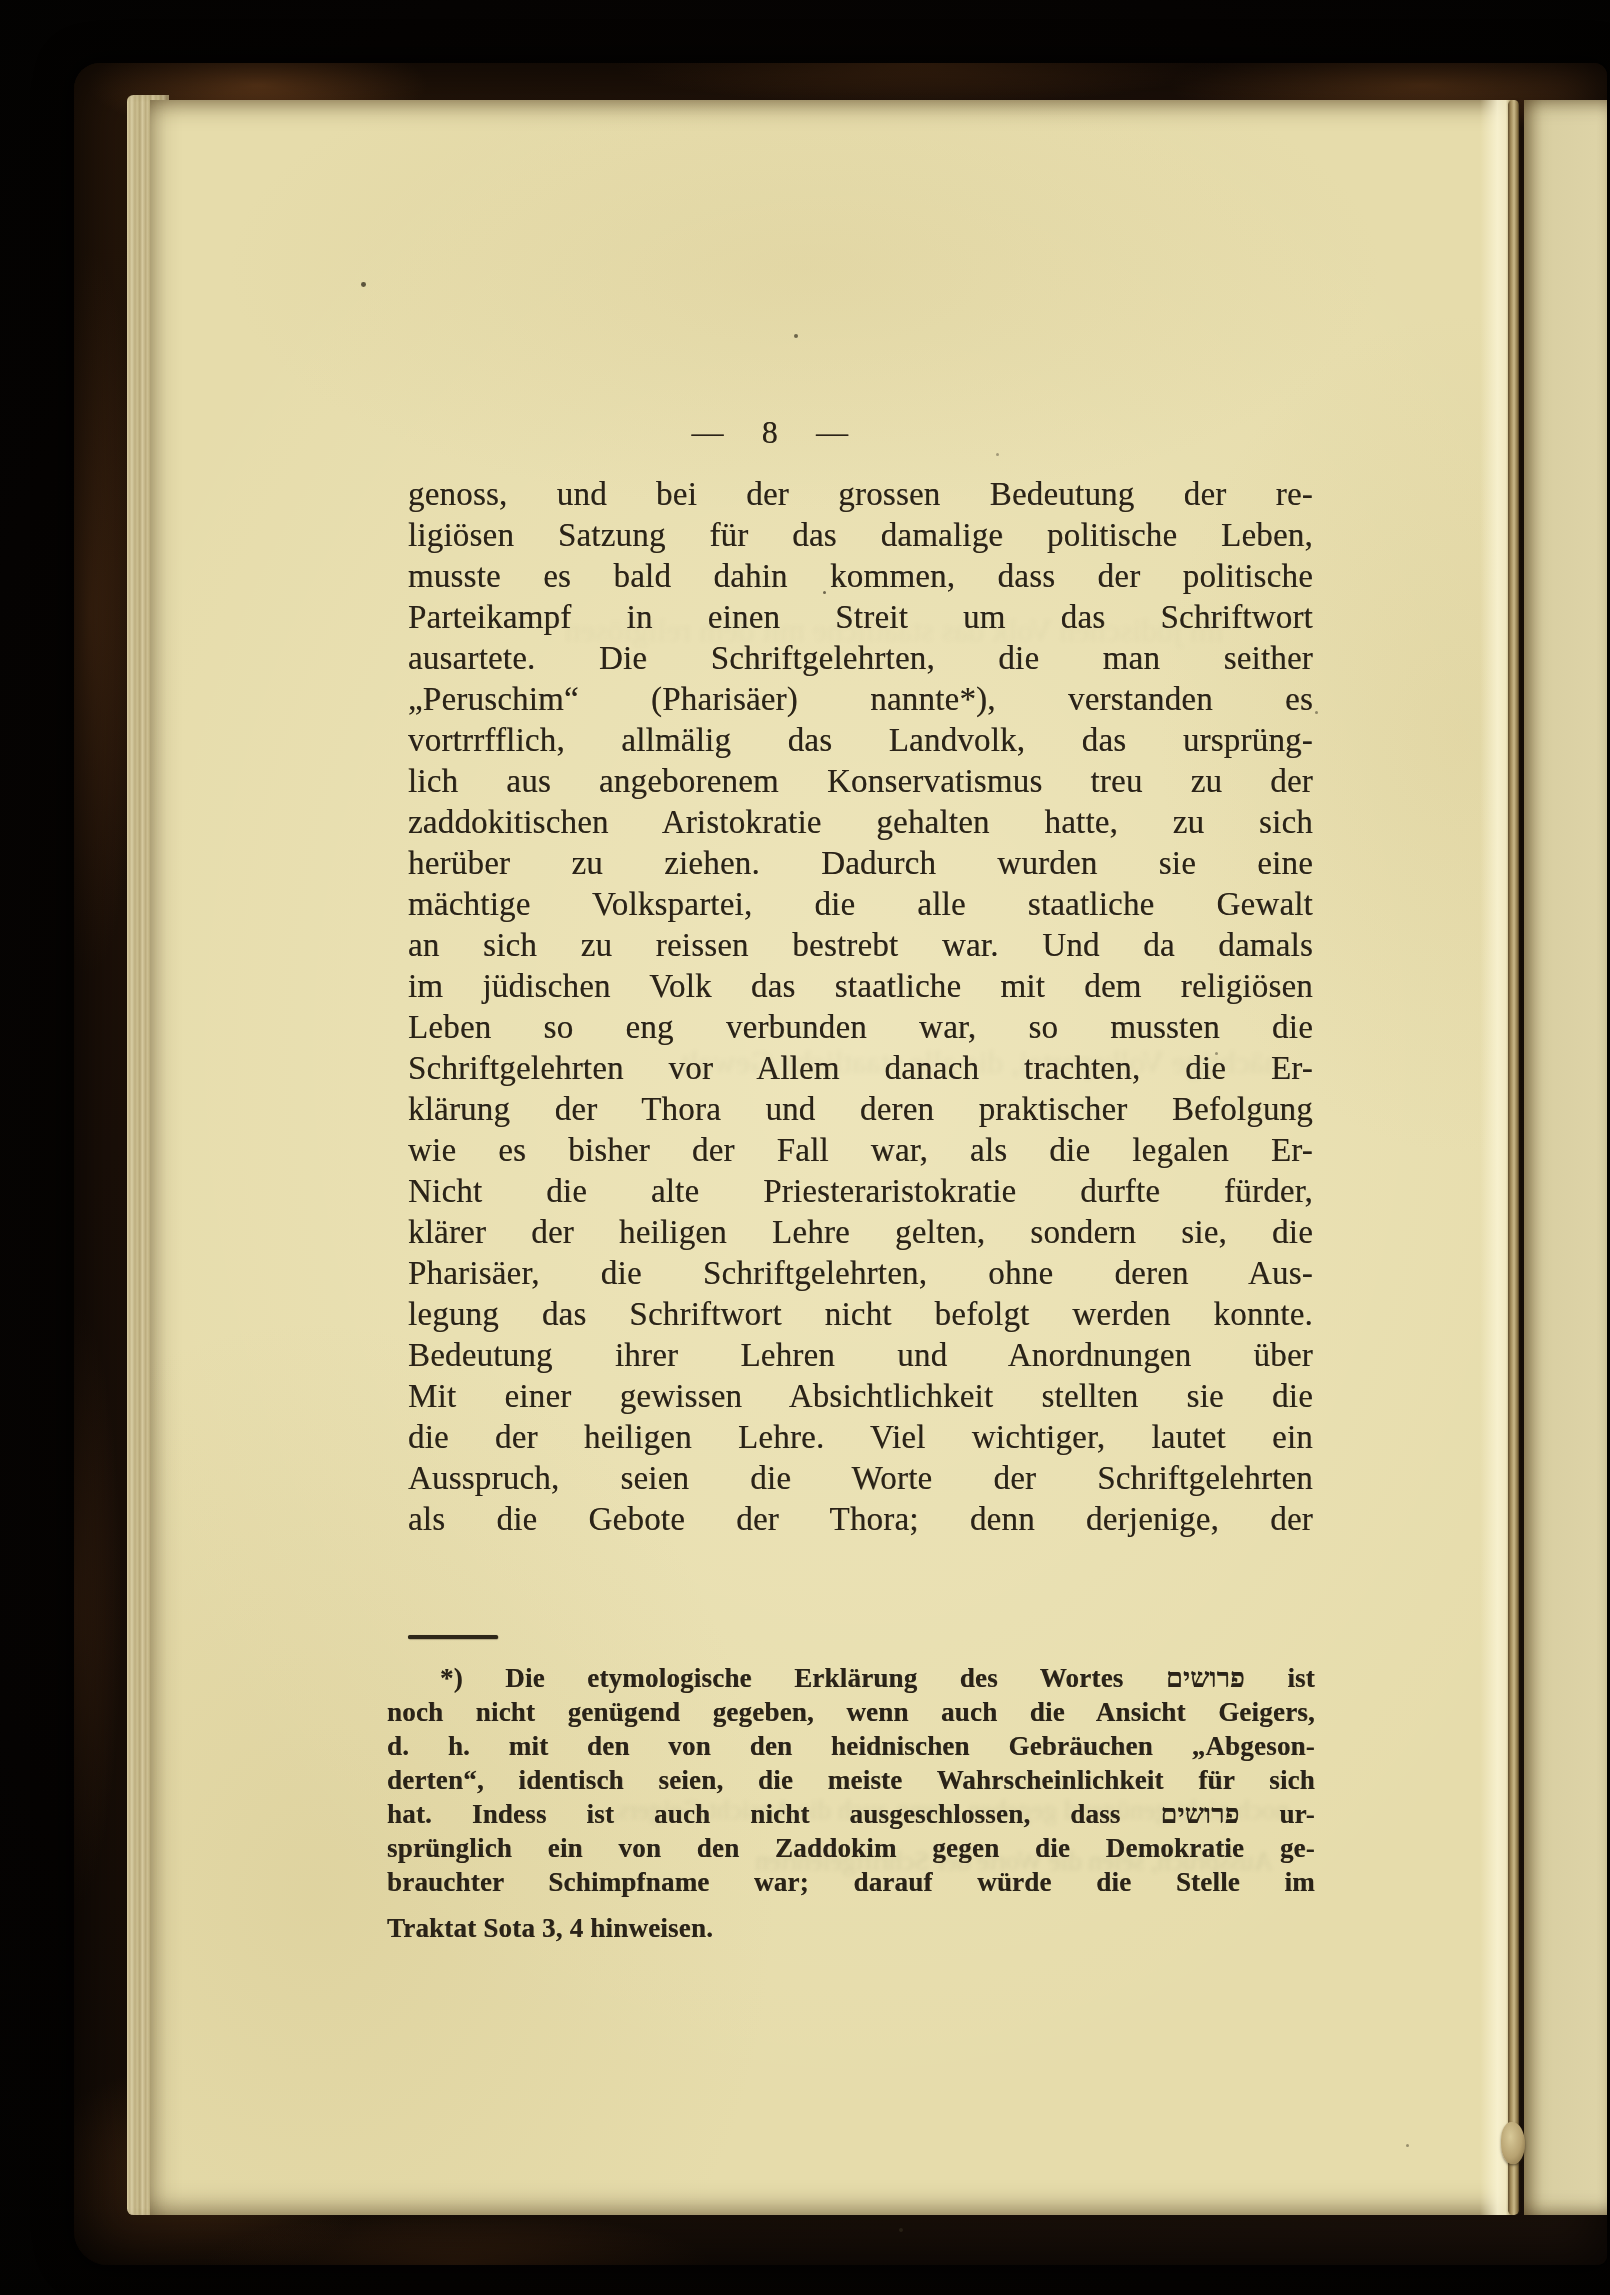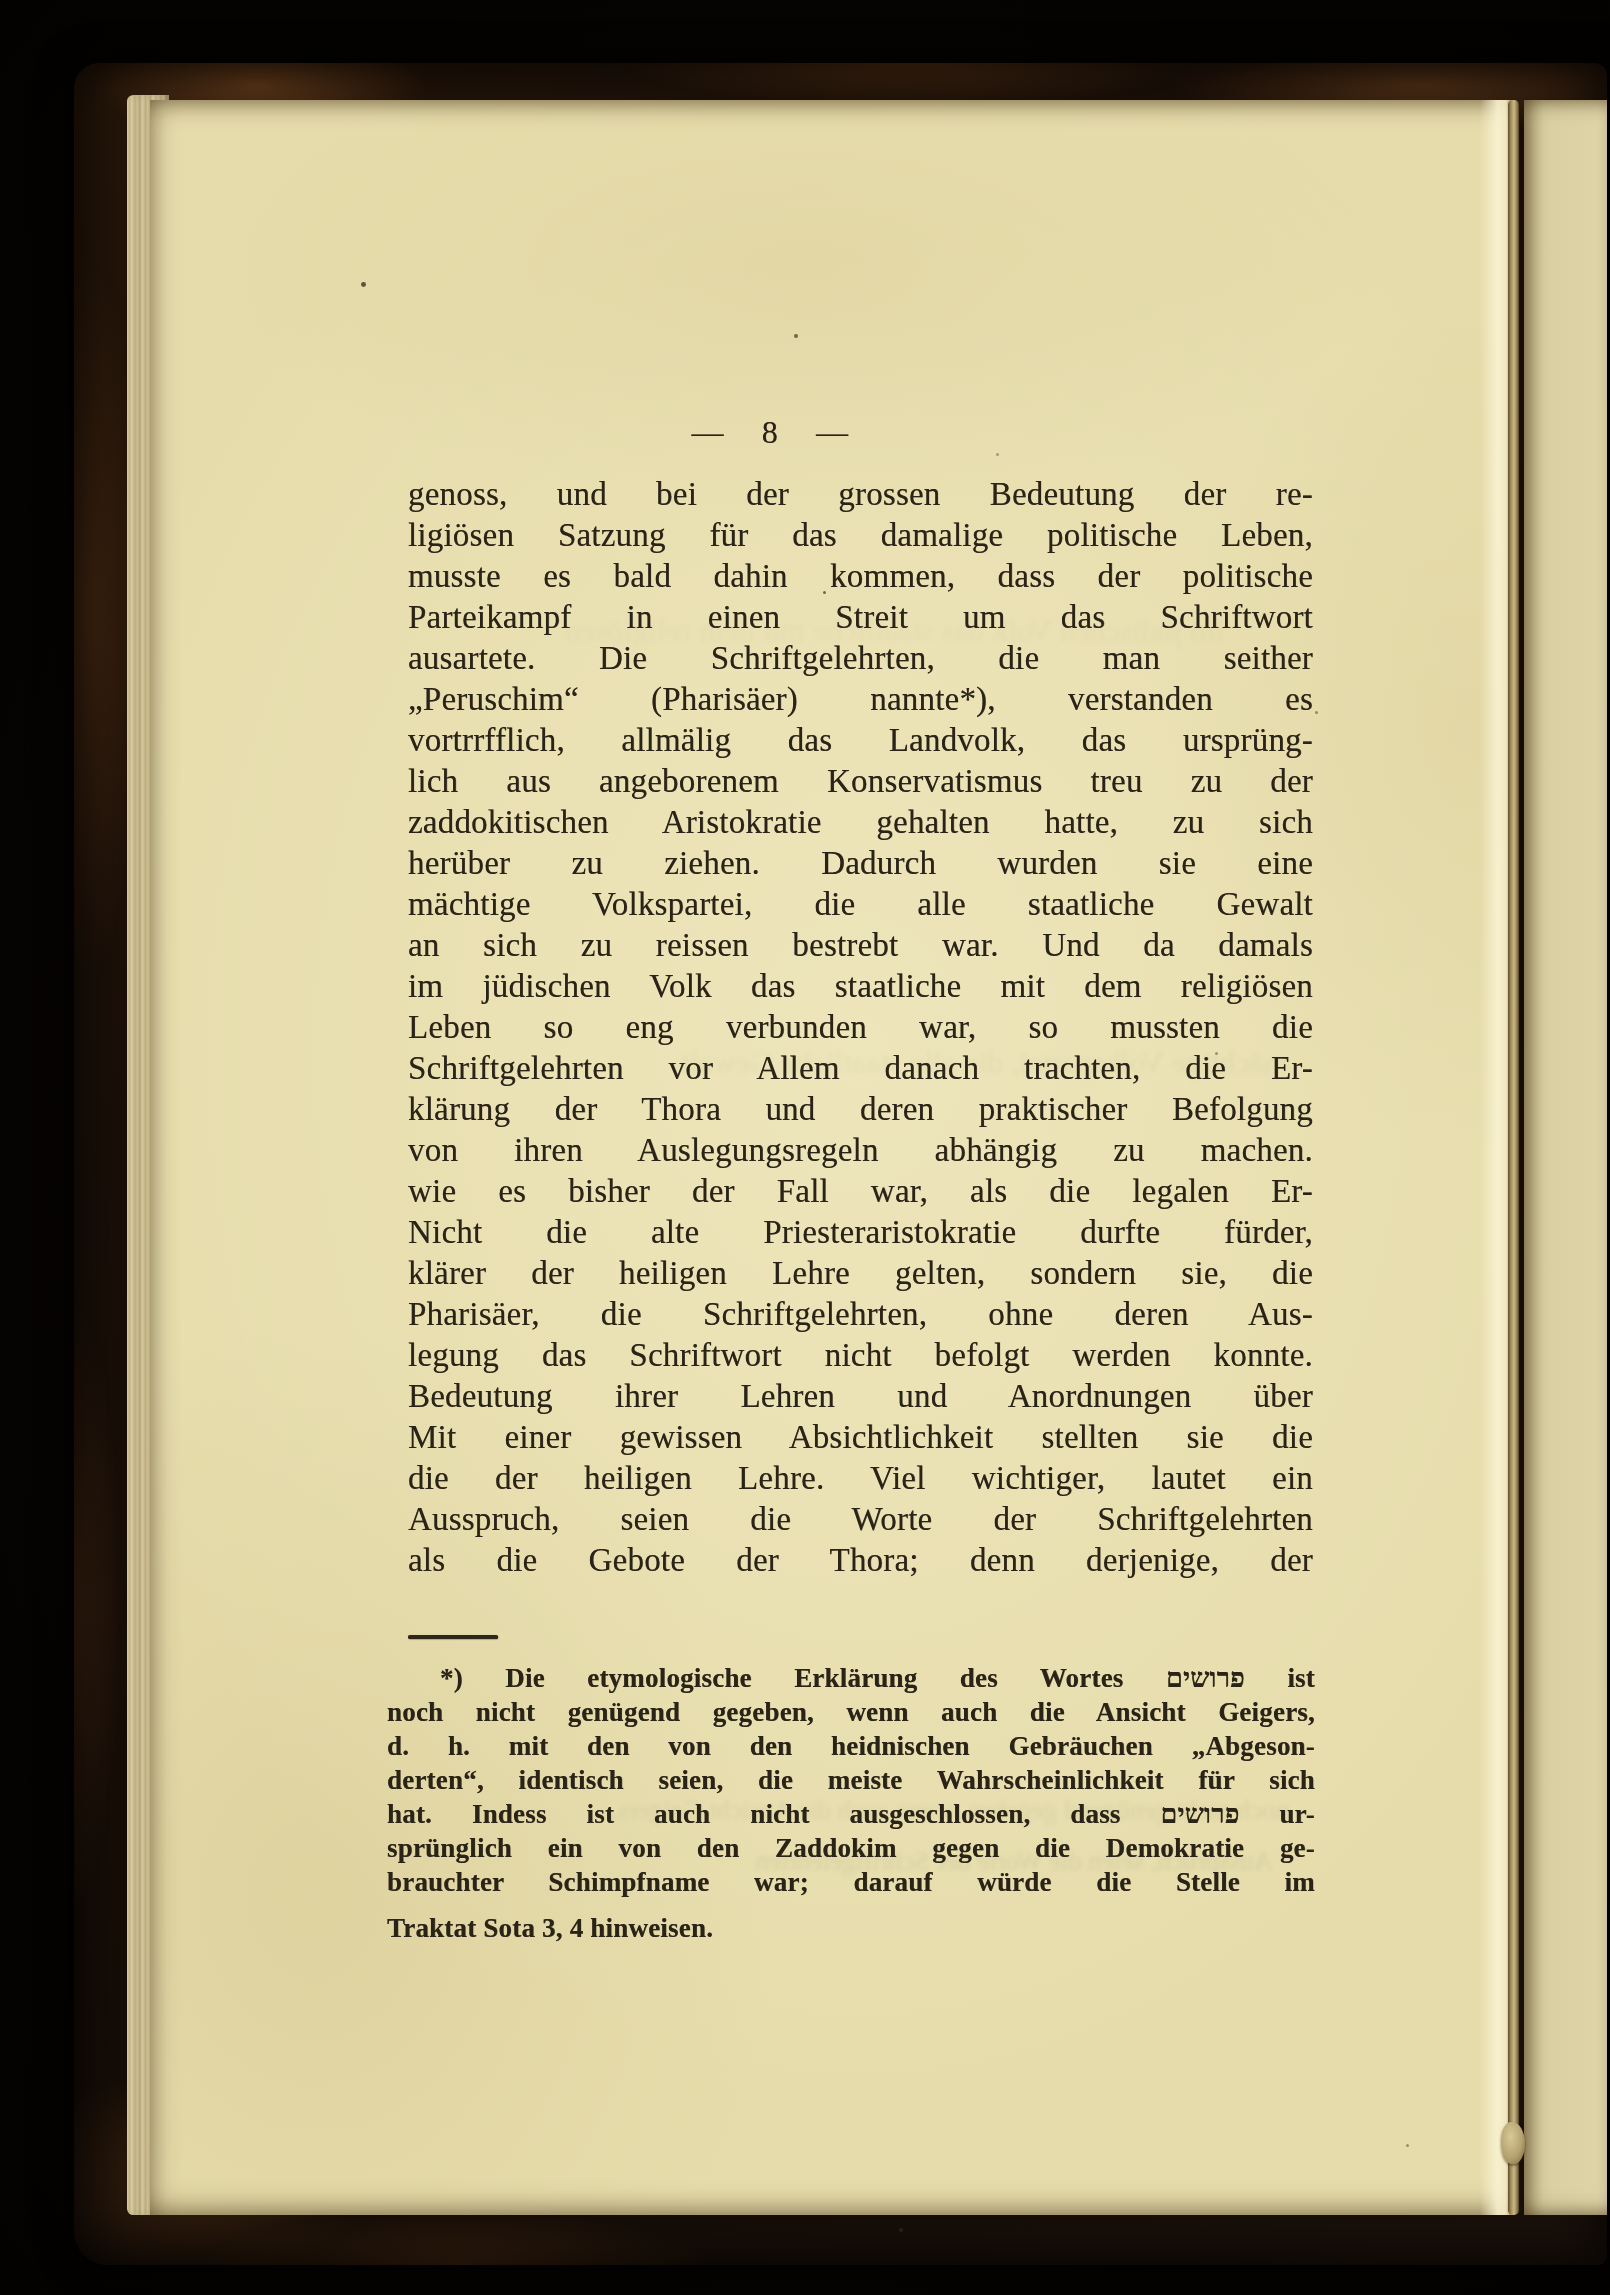--- a/index.html
+++ b/index.html
@@ -183,21 +183,20 @@
     <div class="bl">vortrrfflich, allmälig das Landvolk, das ursprüng-</div>
     <div class="bl">lich aus angeborenem Konservatismus treu zu der</div>
     <div class="bl">zaddokitischen Aristokratie gehalten hatte, zu sich</div>
     <div class="bl">herüber zu ziehen.  Dadurch wurden sie eine</div>
     <div class="bl">mächtige Volkspartei, die alle staatliche Gewalt</div>
     <div class="bl">an sich zu reissen bestrebt war.  Und da damals</div>
     <div class="bl">im jüdischen Volk das staatliche mit dem religiösen</div>
     <div class="bl">Leben so eng verbunden war, so mussten die</div>
     <div class="bl">Schriftgelehrten vor Allem danach trachten, die Er-</div>
     <div class="bl">klärung der Thora und deren praktischer Befolgung</div>
-    <div class="bl">von ihren Auslegungsregeln abhängig zu machen.</div>
     <div class="bl">wie es bisher der Fall war, als die legalen Er-</div>
     <div class="bl">Nicht die alte Priesteraristokratie durfte fürder,</div>
     <div class="bl">klärer der heiligen Lehre gelten, sondern sie, die</div>
     <div class="bl">Pharisäer, die Schriftgelehrten, ohne deren Aus-</div>
     <div class="bl">legung das Schriftwort nicht befolgt werden konnte.</div>
     <div class="bl">Bedeutung ihrer Lehren und Anordnungen über</div>
     <div class="bl">Mit einer gewissen Absichtlichkeit stellten sie die</div>
     <div class="bl">die der heiligen Lehre.  Viel wichtiger, lautet ein</div>
     <div class="bl">Ausspruch, seien die Worte der Schriftgelehrten</div>
     <div class="bl">als die Gebote der Thora; denn derjenige, der</div>

